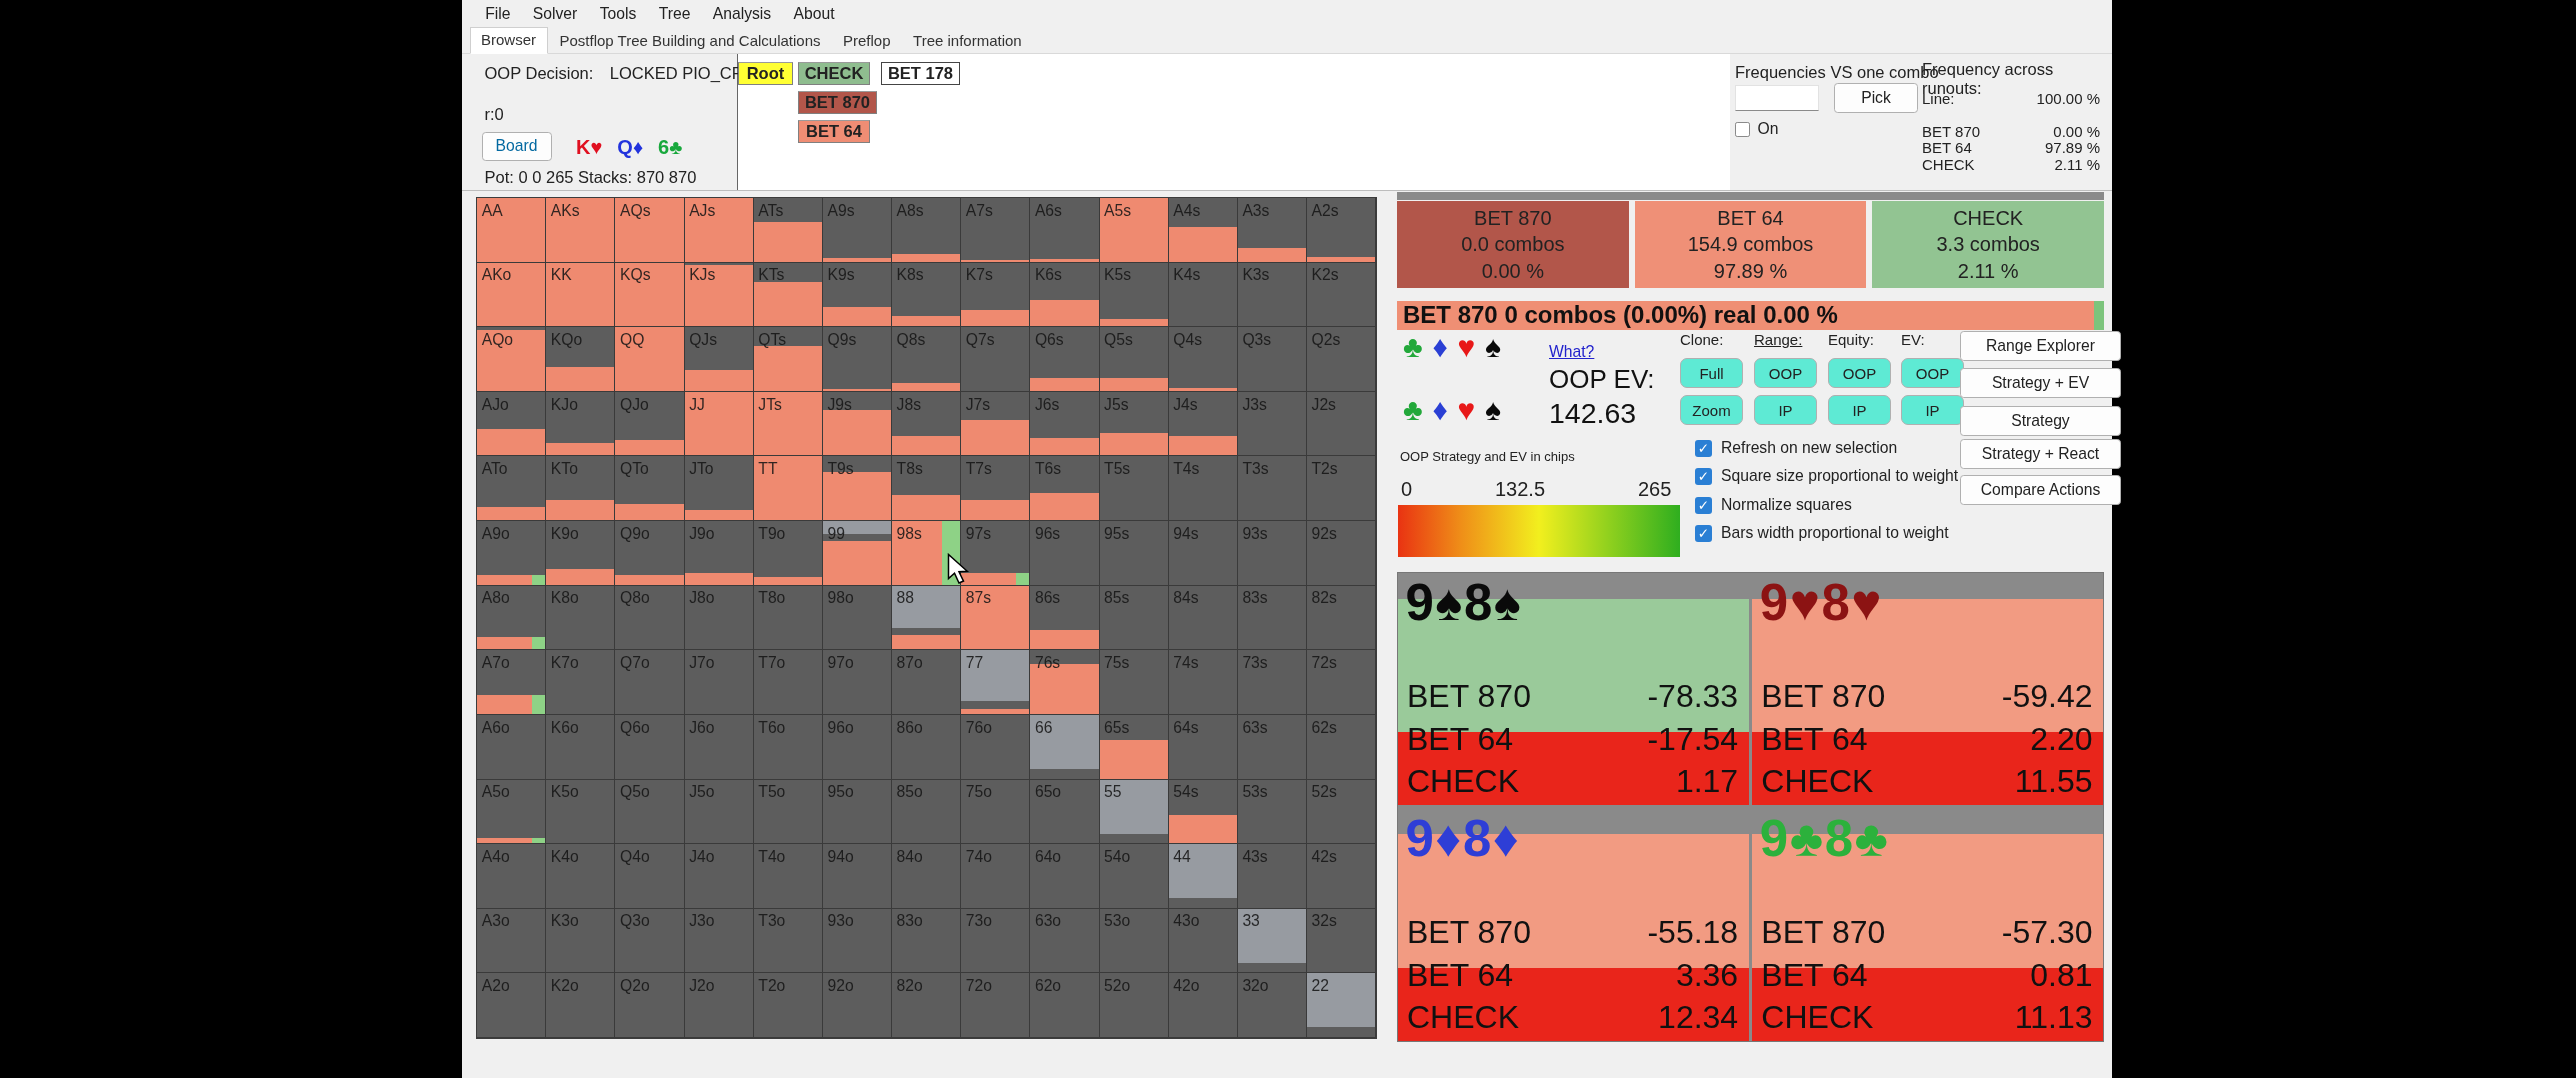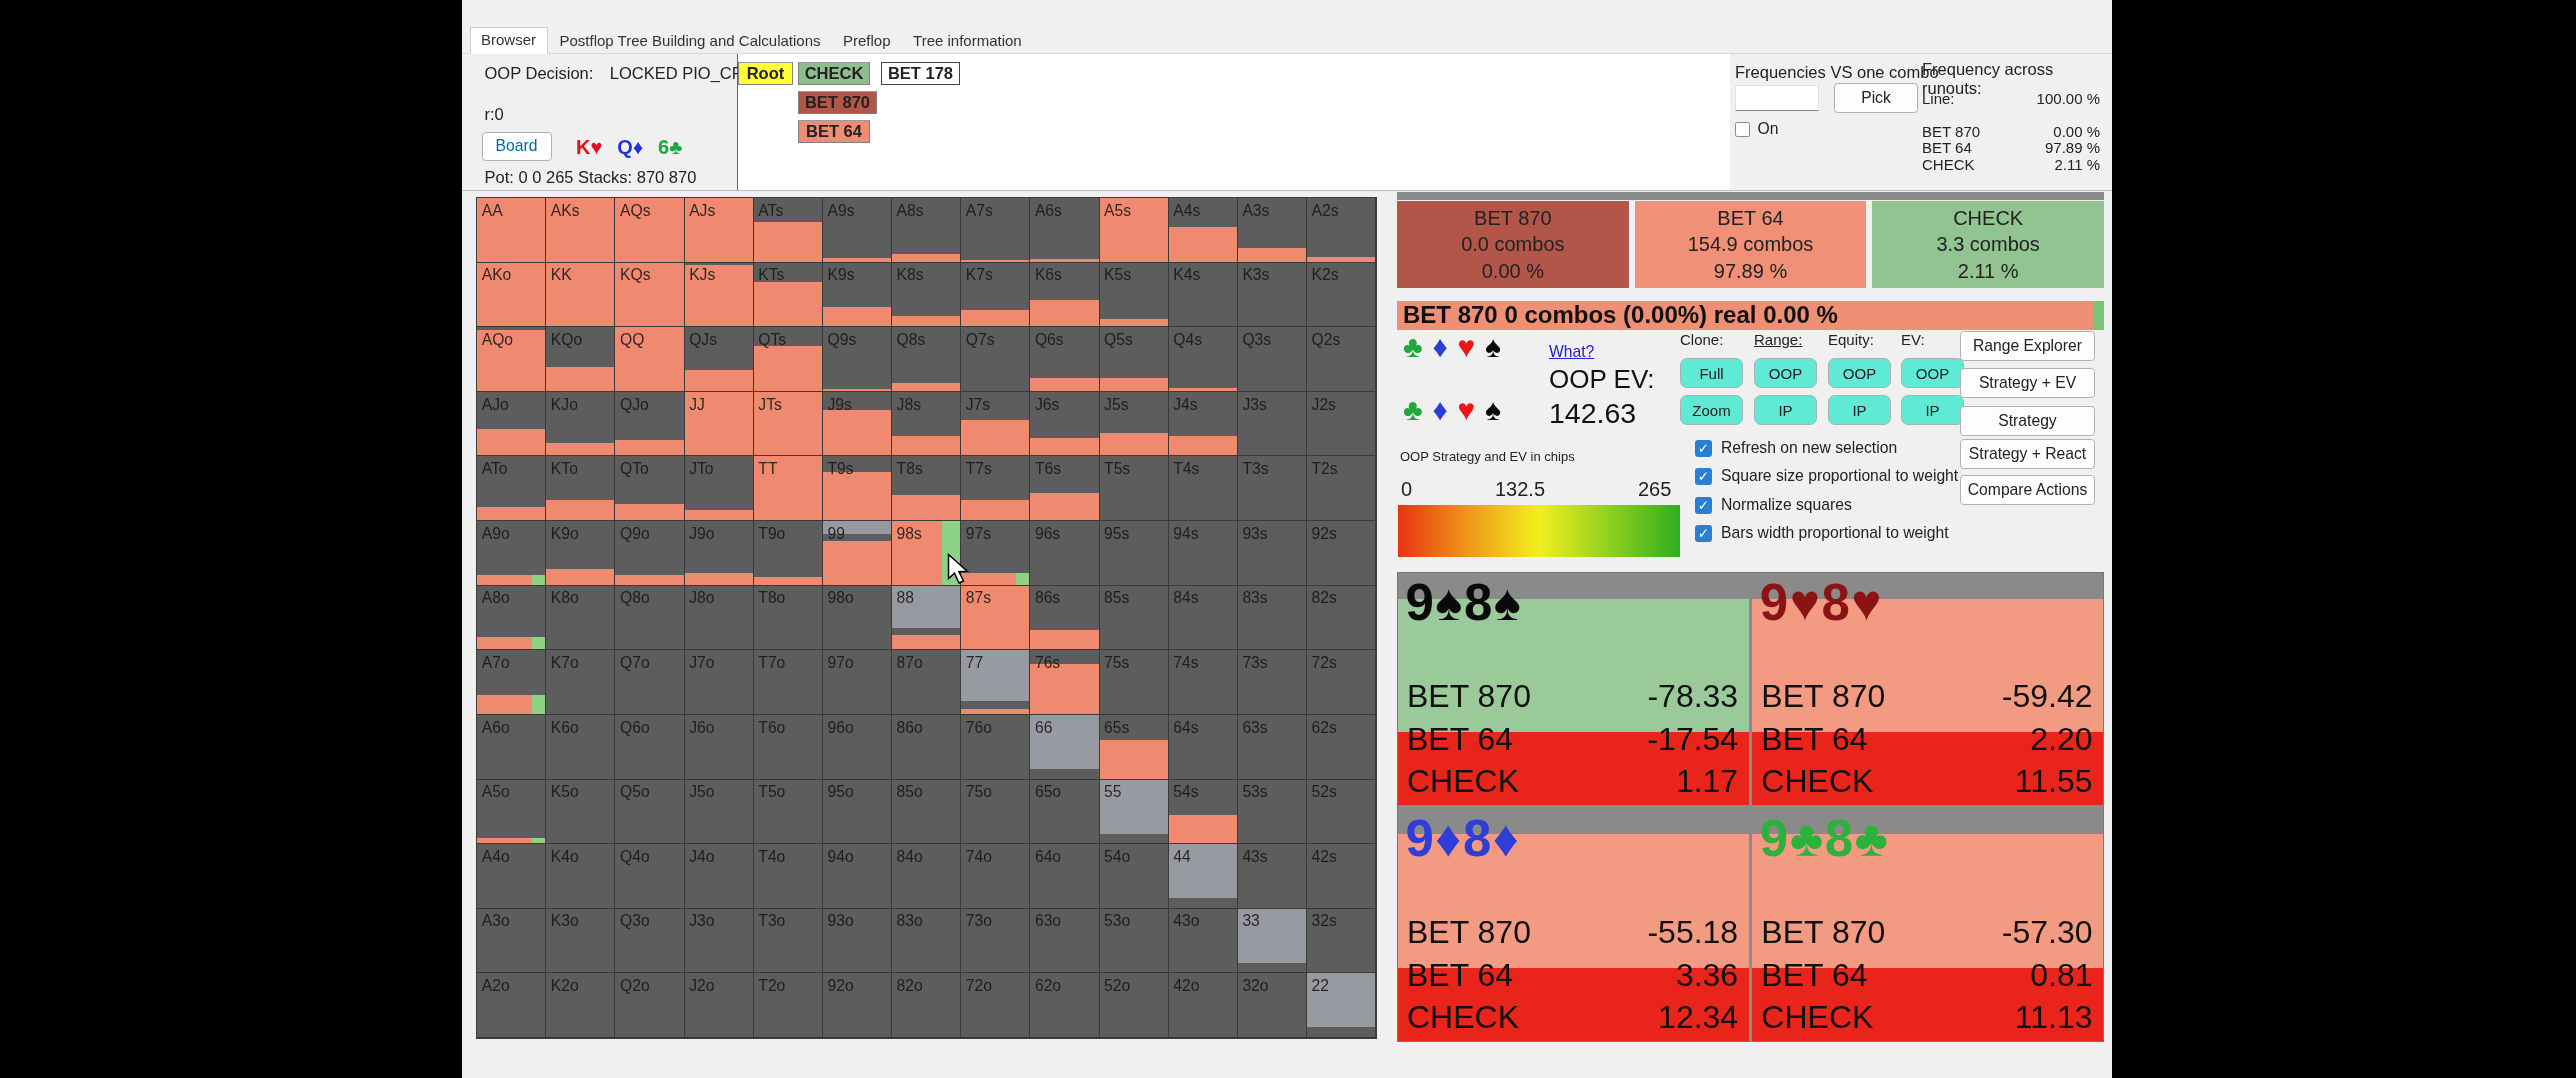--- a/index.html
+++ b/index.html
@@ -49,21 +49,21 @@
   #info-bar { left:935px; top:301px; width:707px; height:28.5px; background:#ef8f74; font-size:24px; font-weight:bold; color:#111; display:flex; align-items:center; padding-left:6px; }
   #info-green { position:absolute; right:0; top:0; bottom:0; width:9.7px; background:#7cc47c; }
 
   .suit-row { position:absolute; left:941px; display:flex; gap:9.7px; font-size:30px; line-height:1; }
   #what-link { left:1087px; top:343px; font-size:15.7px; color:#2222cc; text-decoration:underline; }
   #oop-ev-label { left:1087px; top:364px; font-size:26px; color:#111; }
   #oop-ev-value { left:1087px; top:397px; font-size:28.5px; color:#111; }
 
   .clone-label { position:absolute; top:331px; font-size:15px; color:#222; }
   .sm-btn { position:absolute; width:63px; height:30px; background:#5eead4; border:0.7px solid #b0b0b0; border-radius:7px; font-size:15px; color:#222; display:flex; align-items:center; justify-content:center; }
-  .side-btn { position:absolute; left:1498px; width:135px; height:30px; background:#fdfdfd; border:0.7px solid #b0b0b0; border-radius:3.7px; font-size:15.7px; color:#222; display:flex; align-items:center; justify-content:center; }
+  .side-btn { position:absolute; left:1498px; width:161px; height:30px; background:#fdfdfd; border:0.7px solid #b0b0b0; border-radius:3.7px; font-size:15.7px; color:#222; display:flex; align-items:center; justify-content:center; }
 
   #strategy-label { left:938px; top:449px; font-size:13px; color:#222; }
   #scale-min { left:939px; top:478px; font-size:20px; color:#222; }
   #scale-mid { left:1033px; top:478px; font-size:20px; color:#222; }
   #scale-max { left:1176px; top:478px; font-size:20px; color:#222; }
   #gradient-bar { left:936px; top:505px; width:282px; height:52px; background:linear-gradient(90deg,#e93312 0%,#ef8d18 22%,#f2ef1e 50%,#8fd01e 75%,#2fae1f 100%); }
 
   .cb-row { position:absolute; left:1233px; display:flex; align-items:center; gap:9px; font-size:15.7px; color:#222; }
   .cb-box { width:17px; height:17px; background:#2a7fd4; border-radius:3px; color:#fff; font-size:13.5px; display:flex; align-items:center; justify-content:center; }
 
@@ -94,20 +94,28 @@
                      radial-gradient(circle 1.5px at 10.5px 10.5px,#999 1.5px,transparent 1.9px),
                      radial-gradient(circle 1.5px at 6px 10.5px,#999 1.5px,transparent 1.9px),
                      radial-gradient(circle 1.5px at 1.5px 10.5px,#999 1.5px,transparent 1.9px); }
   #cursor { position:absolute; left:485px; top:553px; z-index:50; }
 </style>
 </head>
 <body>
 
 <div id="window">
 
+  <div id="menubar">
+      <span class="menu-item">File</span>
+      <span class="menu-item">Solver</span>
+      <span class="menu-item">Tools</span>
+      <span class="menu-item">Tree</span>
+      <span class="menu-item">Analysis</span>
+      <span class="menu-item">About</span>
+    </div>
   <div id="tabbar">
       <div class="tab active">Browser</div>
       <div class="tab">Postflop Tree Building and Calculations</div>
       <div class="tab">Preflop</div>
       <div class="tab">Tree information</div>
     </div>
 
   <div id="tree-panel"></div>
   <div id="top-sep"></div>
 

